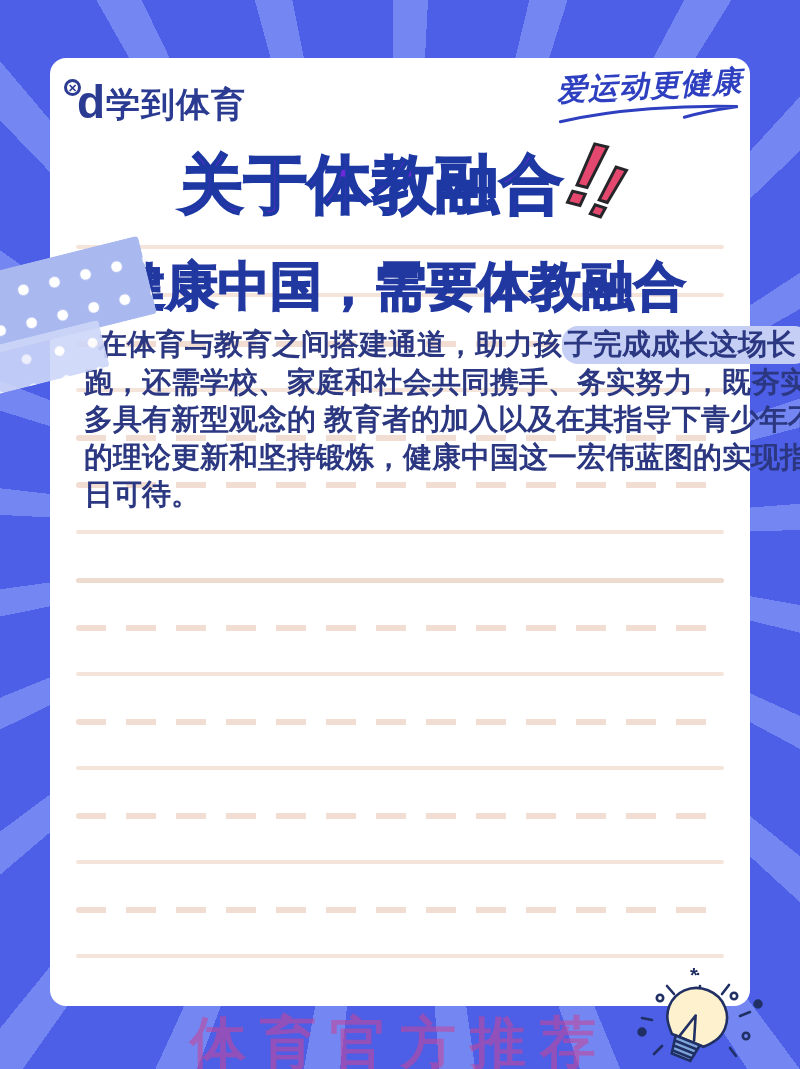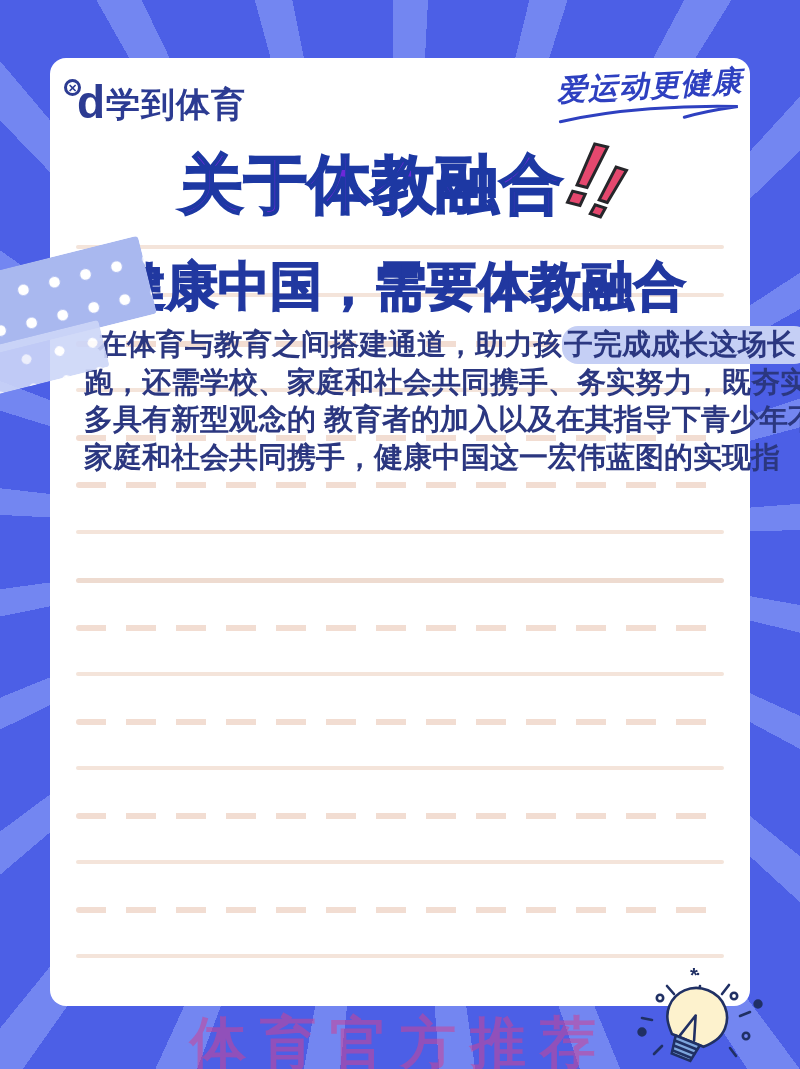--- a/index.html
+++ b/index.html
@@ -146,21 +146,22 @@
         <span class="bang b2">!</span>
       </span>
     </div>
 
     <div class="subtitle">健康中国，需要体教融合</div>
 
     <div class="body-text">
       <div class="body-line first"><span>在体育与教育之间搭建通道，助力孩</span><span class="hl">子完成成长这场长</span></div>
       <div class="body-line">跑，还需学校、家庭和社会共同携手、务实努力，既夯实硬</div>
       <div class="body-line">多具有新型观念的 教育者的加入以及在其指导下青少年不断</div>
-      <div class="body-line">家庭和社会共同携手，健康中国这一宏伟蓝图的实现指</div>
+      <div class="body-line">的理论更新和坚持锻炼，健康中国这一宏伟蓝图的实现指</div>
+      <div class="body-line">日可待。</div>
     </div>
   </div>
 
   <div class="ribbon1"></div>
   <div class="ribbon2"></div>
 
   <div class="watermark">体育官方推荐</div>
 
   <svg class="bulb" width="165" height="101" viewBox="0 0 165 101">
     <g stroke="#203064" stroke-width="2.6" stroke-linecap="round" fill="none">

